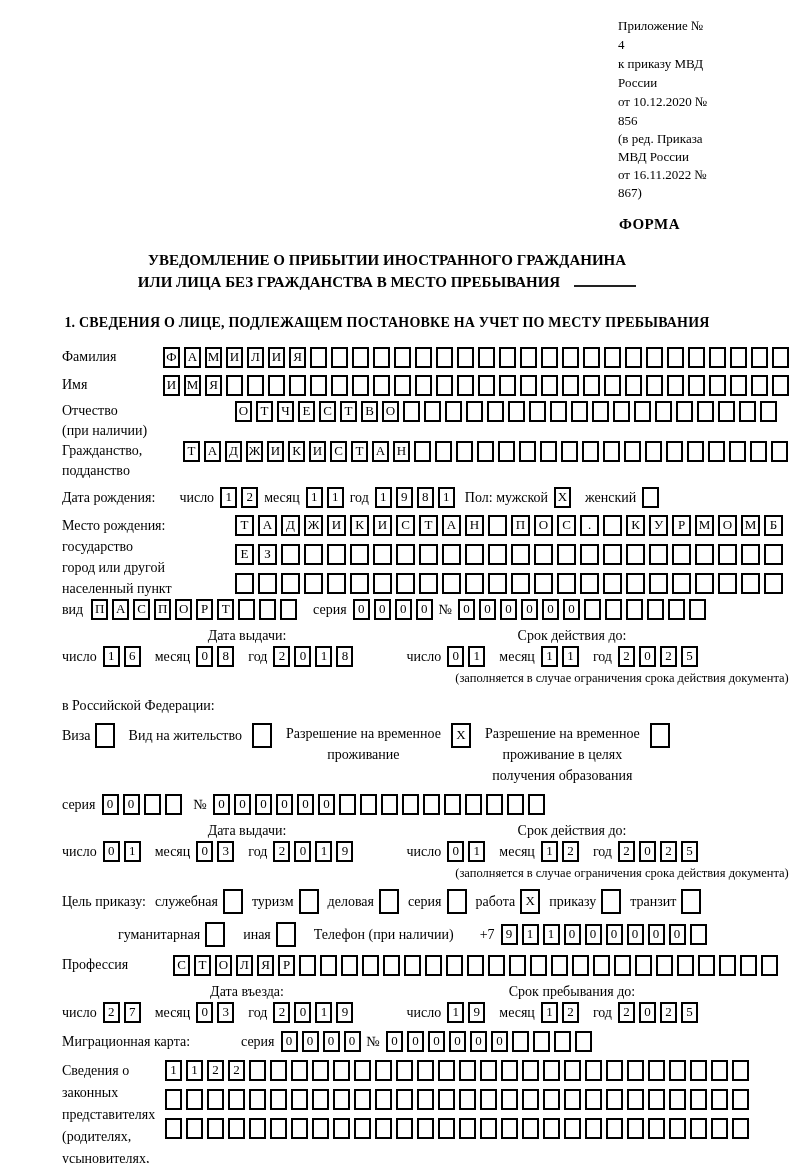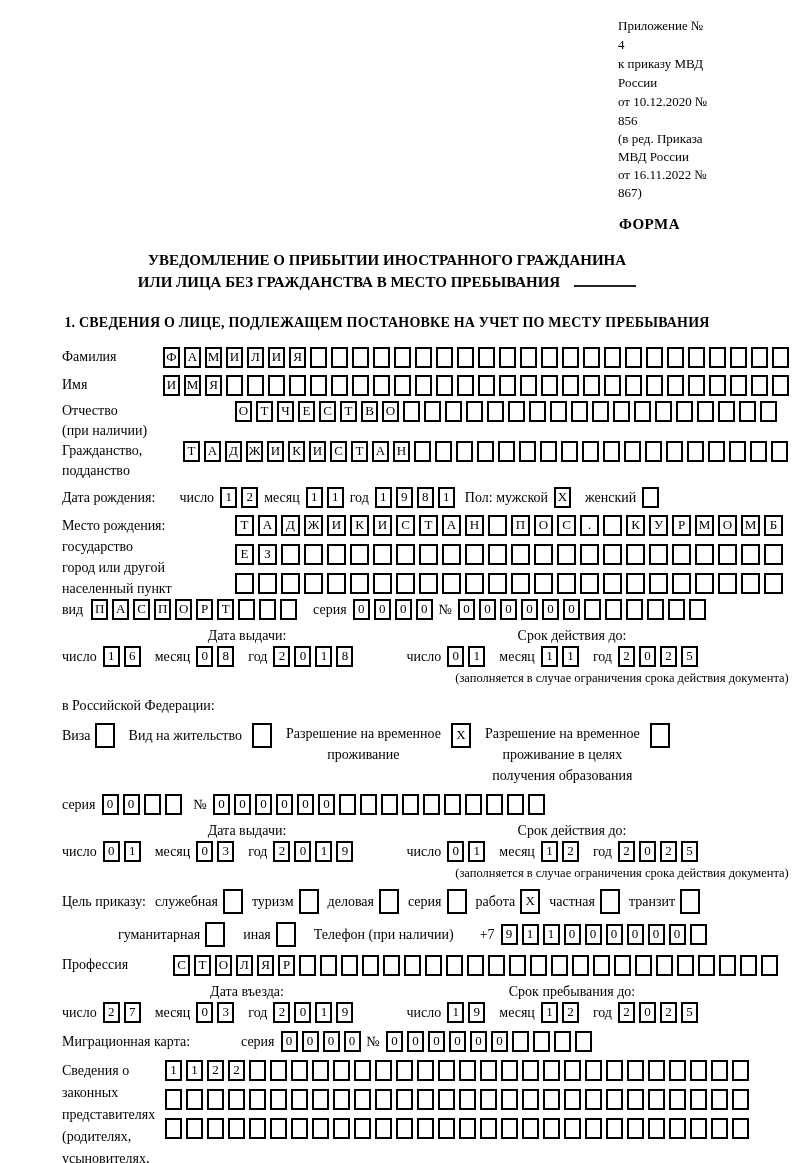--- a/index.html
+++ b/index.html
@@ -587,21 +587,21 @@
             <span class="cell"></span>
           </span>
         </span>
       <span class="popt">
           <span>работа</span>
           <span class="cells cb">
             <span class="cell">X</span>
           </span>
         </span>
       <span class="popt">
-          <span>частная</span>
+          <span>приказу</span>
           <span class="cells cb">
             <span class="cell"></span>
           </span>
         </span>
       <span class="popt">
           <span>транзит</span>
           <span class="cells cb">
             <span class="cell"></span>
           </span>
         </span>

